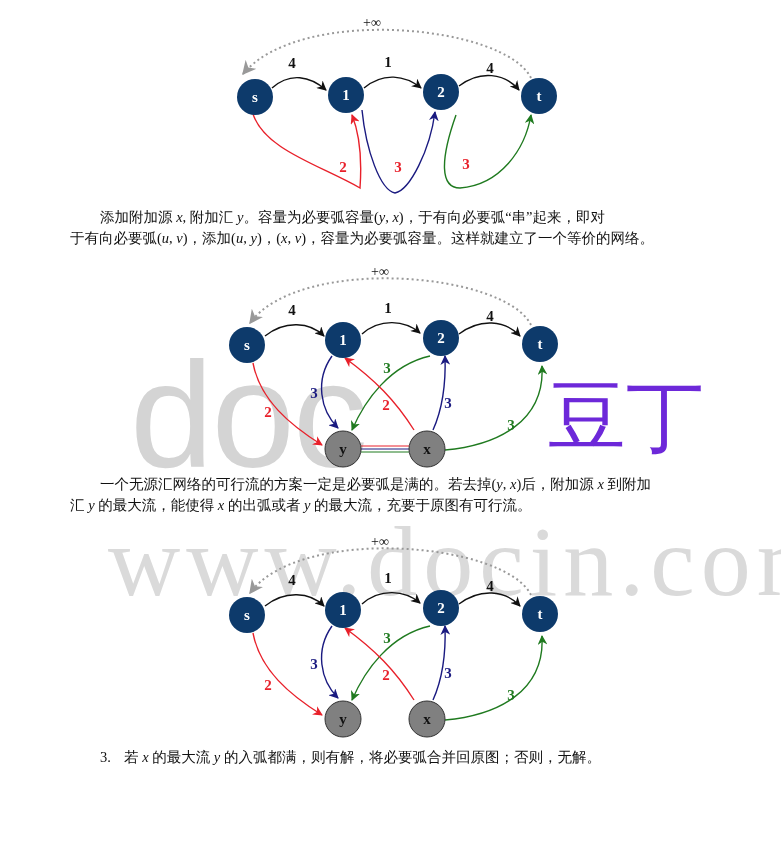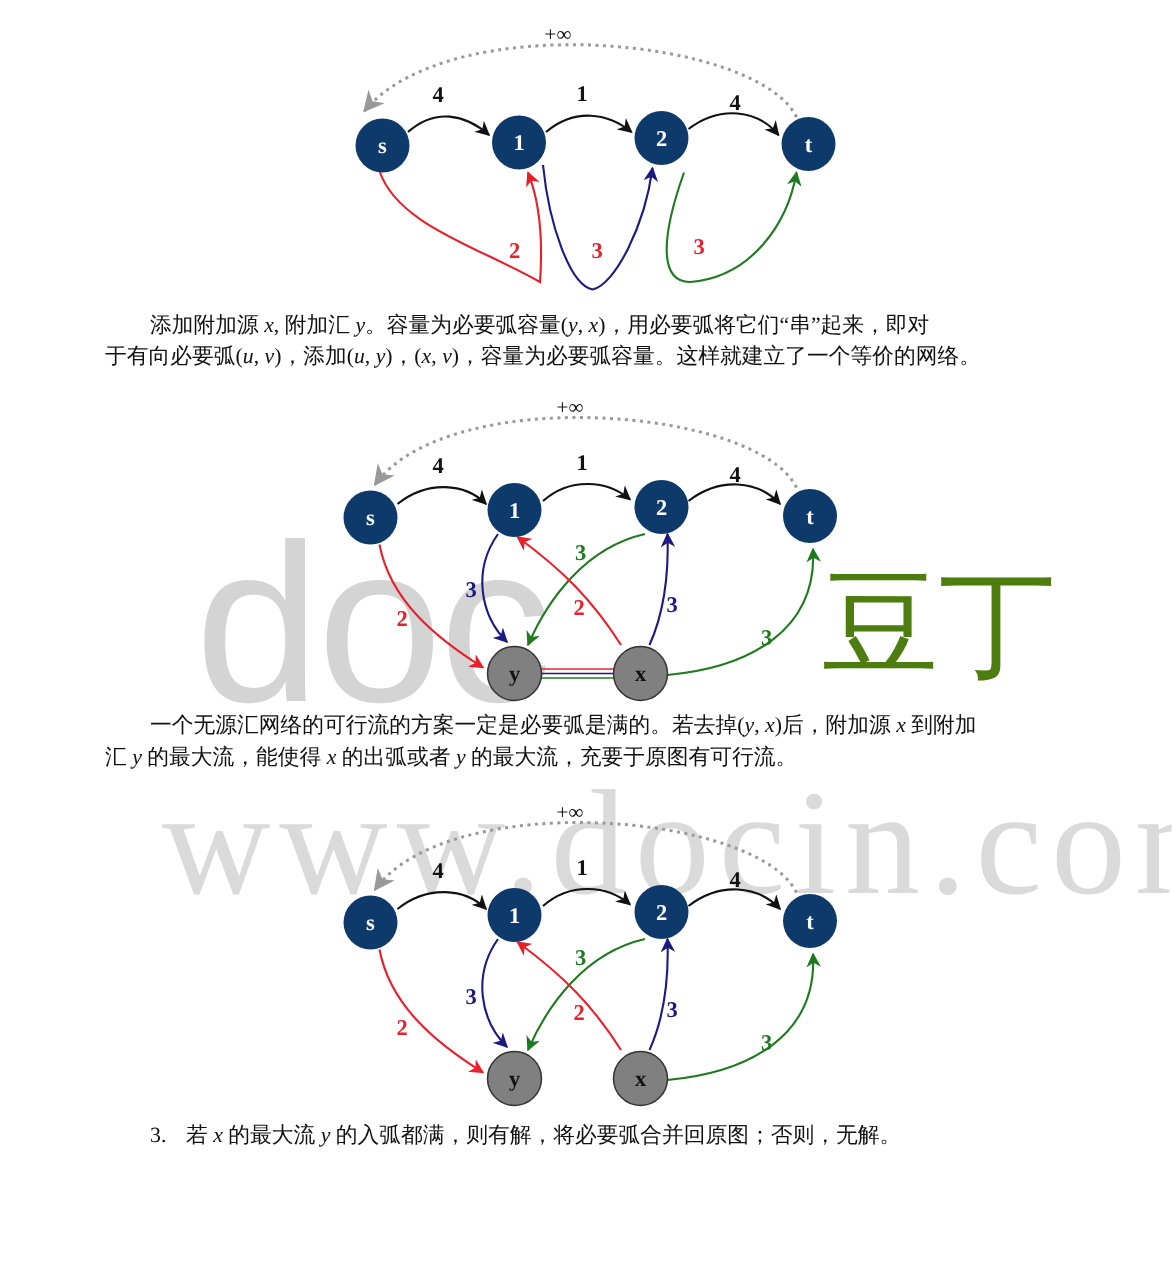--- a/index.html
+++ b/index.html
@@ -1,20 +1,20 @@
 <!DOCTYPE html>
 <html><head>
 <meta charset="utf-8">
 <style>
   html, body { margin: 0; padding: 0; background: #ffffff; }
   body { width: 781px; height: 846px; position: relative; overflow: hidden;
          font-family: "Liberation Serif", "DejaVu Serif", serif; color: #111; }
   .wm { position: absolute; color: #d4d4d4; font-family: "Liberation Sans", "DejaVu Sans", sans-serif; z-index: 0; pointer-events: none; }
   .wm-doc { left: 130px; top: 340px; font-size: 150px; font-weight: normal; letter-spacing: -2px; line-height: 1; }
-  .wm-cn { left: 548px; top: 378px; font-size: 78px; line-height: 1; color: #4d7c0f; font-family: "DejaVu Sans", sans-serif; }
+  .wm-cn { left: 548px; top: 378px; font-size: 78px; line-height: 1; color: #6d28d9; font-family: "DejaVu Sans", sans-serif; }
   .wm-url { left: 108px; top: 512px; font-size: 100px; font-family: "Liberation Serif", "DejaVu Serif", serif; letter-spacing: 6px; line-height: 1; color: #dadada; }
   svg.diagram { position: absolute; left: 0; z-index: 1; overflow: visible; }
   .para { position: absolute; z-index: 2; font-size: 14.5px; line-height: 21px; }
   .para .indent { display: inline-block; width: 30px; }
   .var { font-style: italic; }
   .list { position: absolute; left: 100px; top: 747px; z-index: 2; font-size: 14.5px; line-height: 20.5px; }
   .list .li { display: block; }
   .list .num { display: inline-block; width: 24px; }
   .node-label { font-family: "Liberation Serif", "DejaVu Serif", serif; font-weight: bold; font-size: 15px; }
   .edge-label { font-family: "Liberation Serif", "DejaVu Serif", serif; font-weight: bold; font-size: 15px; }
@@ -73,21 +73,21 @@
       <circle cx="441" cy="92" r="18" fill="#0d3a6b"></circle>
       <text class="node-label" x="441" y="97" fill="#fff" text-anchor="middle">2</text>
     </g>
   <g>
       <circle cx="539" cy="96" r="18" fill="#0d3a6b"></circle>
       <text class="node-label" x="539" y="101" fill="#fff" text-anchor="middle">t</text>
     </g>
 </svg>
 
 <div class="para" style="left:70px; top:207px; width:660px;">
-  <span class="indent"></span><span>添加附加源 </span><span class="var">x</span><span>, 附加汇 </span><span class="var">y</span><span>。容量为必要弧容量(</span><span class="var">y</span><span>, </span><span class="var">x</span><span>)，用必要弧将它们“串”起来，即对</span><br>
+  <span class="indent"></span><span>添加附加源 </span><span class="var">x</span><span>, 附加汇 </span><span class="var">y</span><span>。容量为必要弧容量(</span><span class="var">y</span><span>, </span><span class="var">x</span><span>)，于有向必要弧“串”起来，即对</span><br>
   <span>于有向必要弧(</span><span class="var">u</span><span>, </span><span class="var">v</span><span>)，添加(</span><span class="var">u</span><span>, </span><span class="var">y</span><span>)，(</span><span class="var">x</span><span>, </span><span class="var">v</span><span>)，容量为必要弧容量。这样就建立了一个等价的网络。</span>
 </div>
 
 <svg class="diagram" style="top:255px" width="781" height="215" viewBox="0 255 781 215">
   <path d="M531,325 C505,272 300,255 250,323" fill="none" stroke="#999" stroke-width="2" stroke-dasharray="2,3" marker-end="url(#ah-grey)"></path>
   <text x="380" y="276" font-size="14" fill="#111" text-anchor="middle">+∞</text>
   <path d="M265,336 C285,320 310,322 324,336" fill="none" stroke="#111" stroke-width="1.4" marker-end="url(#ah-black)"></path>
   <path d="M362,334 C380,318 405,320 420,333" fill="none" stroke="#111" stroke-width="1.4" marker-end="url(#ah-black)"></path>
   <path d="M459,334 C480,318 505,320 520,336" fill="none" stroke="#111" stroke-width="1.4" marker-end="url(#ah-black)"></path>
   <text class="edge-label" x="292" y="315" fill="#111" text-anchor="middle">4</text>

